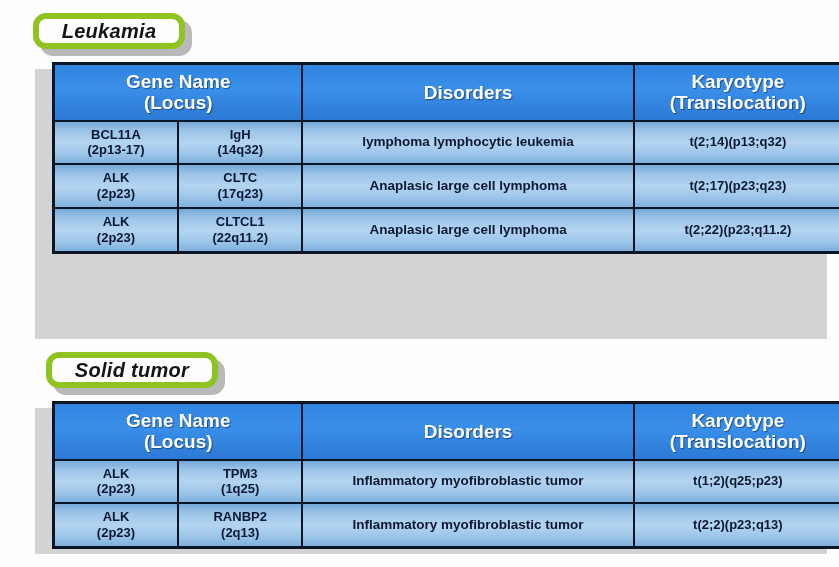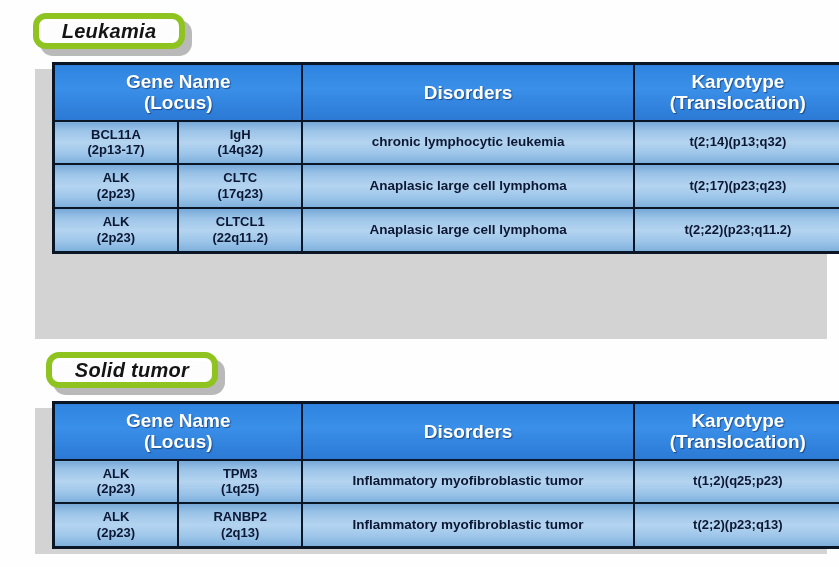--- a/index.html
+++ b/index.html
@@ -178,21 +178,21 @@
     <tbody>
       <tr>
         <td class="cell">
           <span>BCL11A</span>
           <span class="sub">(2p13-17)</span>
         </td>
         <td class="cell">
           <span>IgH</span>
           <span class="sub">(14q32)</span>
         </td>
-        <td class="cell disorder">chronic lymphocytic leukemia</td>
+        <td class="cell disorder">lymphoma lymphocytic leukemia</td>
         <td class="cell">t(2;14)(p13;q32)</td>
       </tr>
       <tr>
         <td class="cell">
           <span>ALK</span>
           <span class="sub">(2p23)</span>
         </td>
         <td class="cell">
           <span>CLTC</span>
           <span class="sub">(17q23)</span>

